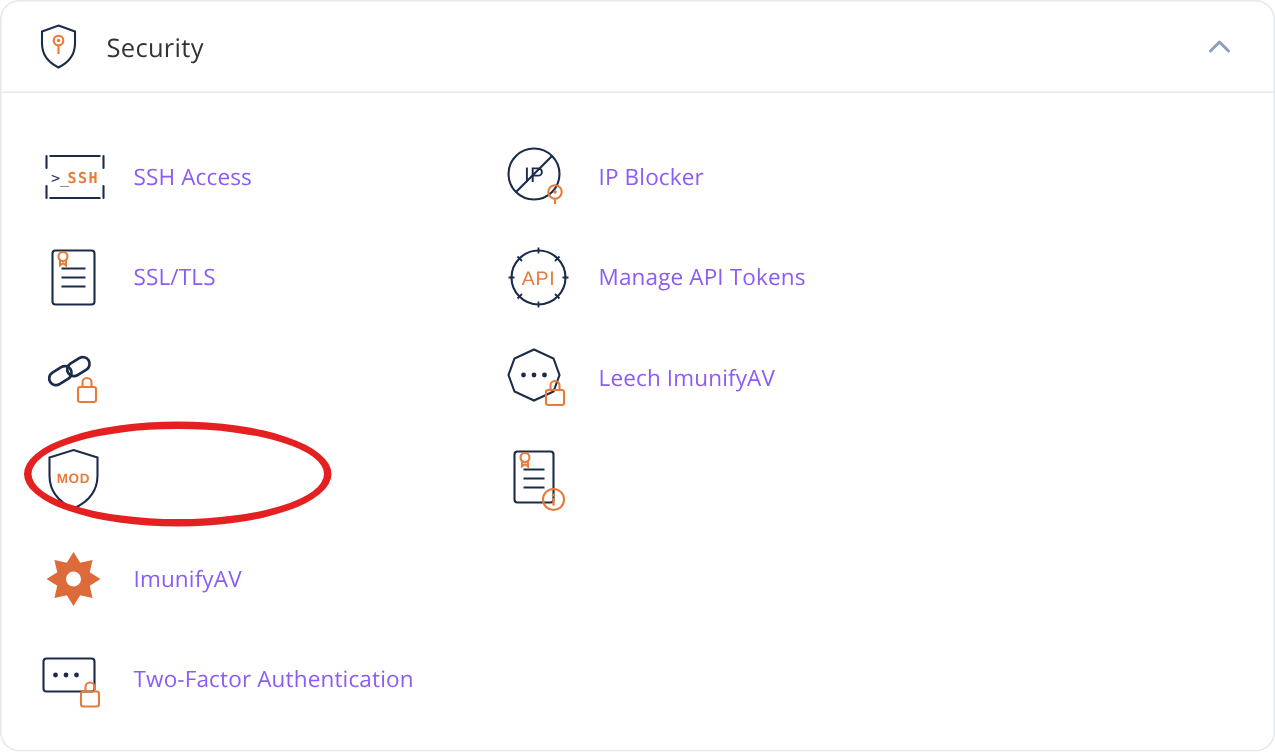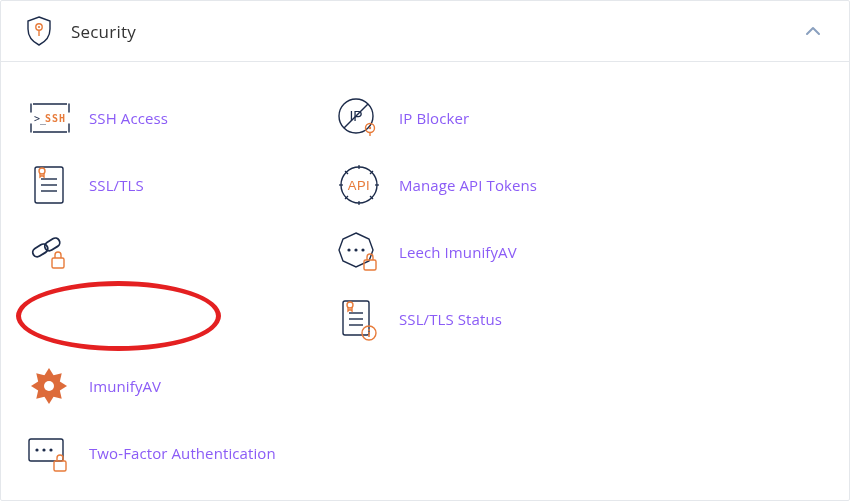--- a/index.html
+++ b/index.html
@@ -7,21 +7,21 @@
     font-family: -apple-system, BlinkMacSystemFont, "Segoe UI", "Open Sans", Arial, sans-serif;
     background: #fff;
     width: 850px;
     height: 501px;
     color: #1c2b4a;
   }
   .panel {
     width: 850px;
     height: 501px;
     border: 1px solid #e4e7eb;
-    border-radius: 2px;
+    border-radius: 13px;
     display: flex;
     flex-direction: column;
   }
   .panel-header {
     display: flex;
     align-items: center;
     justify-content: space-between;
     padding: 16px 24px;
     border-bottom: 1px solid #e4e7eb;
   }
@@ -143,20 +143,26 @@
             <rect x="6" y="16" width="16" height="9" rx="4.5" transform="rotate(-32 14 20)" class="fill-none stroke-navy med"></rect>
             <rect x="18" y="10" width="16" height="9" rx="4.5" transform="rotate(-32 26 14)" class="fill-none stroke-navy med"></rect>
             <rect x="26" y="28" width="12" height="10" rx="1.5" class="fill-none stroke-orange thin"></rect>
             <path d="M29 28 V25 a3 3 0 0 1 6 0 V28" class="fill-none stroke-orange thin"></path>
           </svg>
         </span>
       </div>
 
       <div class="item">
         <div class="highlight-ring"></div>
+        <span class="icon-box">
+          <svg width="42" height="44" viewBox="0 0 42 44">
+            <path d="M21 3 L37 8 V20 C37 31 30 38 21 42 C12 38 5 31 5 20 V8 Z" class="fill-none stroke-navy thin"></path>
+            <text x="21" y="25" font-size="9" font-family="Arial" font-weight="600" fill="#e77b3a" text-anchor="middle" letter-spacing="0.5">MOD</text>
+          </svg>
+        </span>
       </div>
 
       <div class="item">
         <span class="icon-box">
           <svg width="42" height="42" viewBox="0 0 42 42">
             <g transform="translate(21 21)">
               <g fill="#dd6b3a">
                 <path d="M0 -18 L5 -10 L2 -3 L-2 -3 L-5 -10 Z"></path>
                 <path d="M0 -18 L5 -10 L2 -3 L-2 -3 L-5 -10 Z" transform="rotate(45)"></path>
                 <path d="M0 -18 L5 -10 L2 -3 L-2 -3 L-5 -10 Z" transform="rotate(90)"></path>
@@ -246,21 +252,20 @@
             <line x1="12" y1="16" x2="26" y2="16" class="stroke-navy thin"></line>
             <line x1="12" y1="22" x2="26" y2="22" class="stroke-navy thin"></line>
             <line x1="12" y1="28" x2="26" y2="28" class="stroke-navy thin"></line>
             <circle cx="13" cy="8" r="3" class="fill-none stroke-orange thin"></circle>
             <path d="M11 10 L11 14 L13 12.5 L15 14 L15 10" class="fill-none stroke-orange thin"></path>
             <circle cx="32" cy="36" r="7" class="fill-none stroke-orange thin"></circle>
             <circle cx="32" cy="33" r="1" class="fill-orange"></circle>
             <line x1="32" y1="35" x2="32" y2="40" class="stroke-orange" stroke-width="1.6"></line>
           </svg>
         </span>
-        <span class="item-label">SSL/TLS Status</span>
       </div>
 
 
     </div>
 
   </div>
 
 </div>
 
 </body></html>

